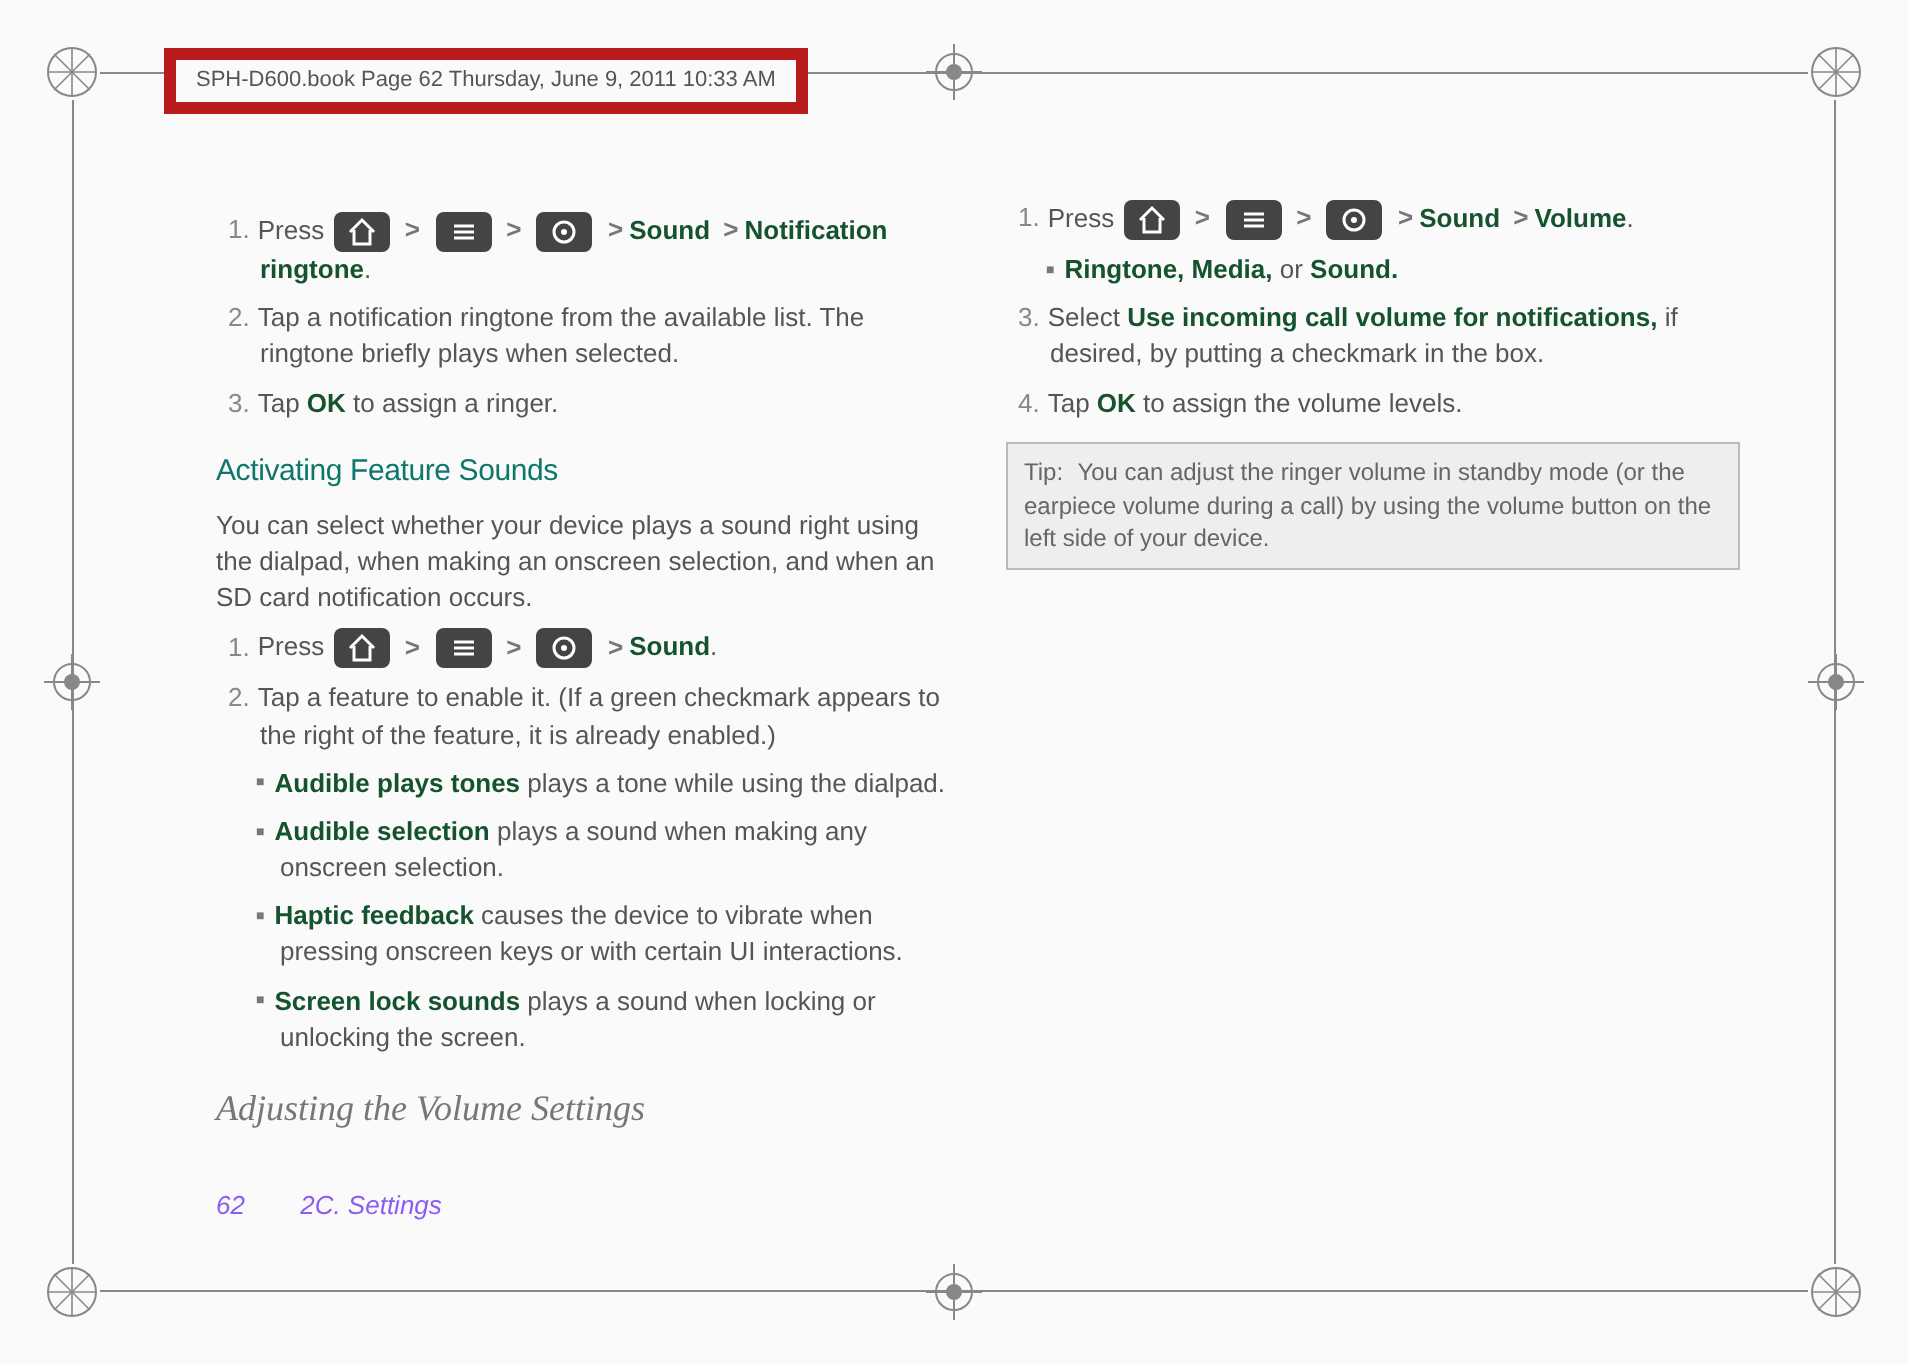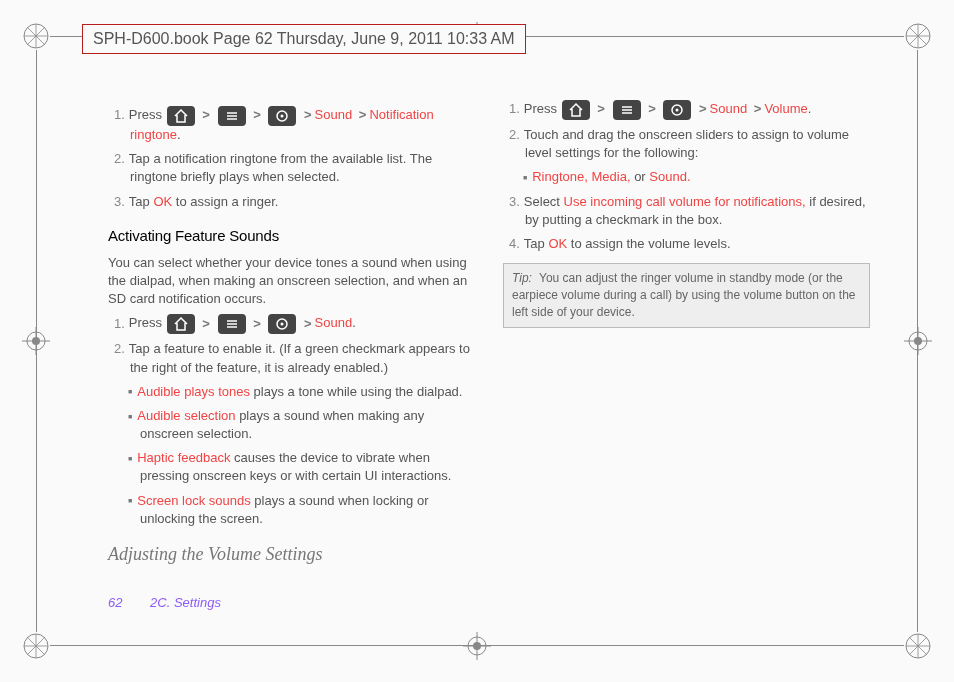--- a/index.html
+++ b/index.html
@@ -62,24 +62,24 @@
     top: 50px;
     bottom: 50px;
     right: 36px;
     width: 0;
     border-left: 1px solid #888;
   }
   .header-box {
     position: absolute;
     top: 24px;
     left: 82px;
-    border: 1px solid #b91c1c;
+    border: 6px solid #b91c1c;
     background: #fafafa;
     padding: 3px 10px;
-    font-size: 16px;
+    font-size: 11px;
     color: #555;
   }
   .content {
     position: absolute;
     top: 100px;
     left: 108px;
     width: 762px;
     height: 480px;
     column-count: 2;
     column-gap: 28px;
@@ -92,41 +92,41 @@
   .step .num {
     color: #888;
     font-weight: normal;
     margin-right: 4px;
   }
   .step .path-sep {
     color: #777;
     font-weight: bold;
     margin: 0 3px;
   }
-  .bold { font-weight: normal; color: #ef4444; }
+  .bold { font-weight: bold; color: #14532d; }
   .icon-box {
     display: inline-block;
     width: 28px;
     height: 20px;
     background: #444;
     border-radius: 4px;
     vertical-align: middle;
     position: relative;
     margin: 0 1px;
     text-indent: 0;
   }
   .icon-box svg {
     position: absolute;
     top: 2px; left: 6px;
     width: 16px; height: 16px;
   }
   .subhead {
     font-family: Arial, sans-serif;
     font-size: 15px;
-    color: #000000;
+    color: #0f766e;
     font-weight: normal;
     margin: 14px 0 8px 0;
     letter-spacing: -0.2px;
   }
   .head-italic {
     font-style: italic;
     font-size: 18px;
     color: #777;
     margin: 14px 0 10px 0;
     font-family: Georgia, serif;
@@ -148,21 +148,20 @@
   .tip-box {
     border: 1px solid #bbb;
     background: #eee;
     padding: 6px 8px 6px 8px;
     margin: 10px 0;
     font-size: 12px;
     color: #666;
     break-inside: avoid;
   }
   .tip-label {
-    font-style: italic;
     margin-right: 4px;
     margin-top: 48px;
   }
   .footer {
     position: absolute;
     bottom: 70px;
     left: 108px;
     font-style: italic;
     color: #8b5cf6;
     font-size: 13px;
@@ -262,21 +261,21 @@
     <span class="path-sep">&gt;</span><span class="bold">Sound</span>
     <span class="path-sep">&gt;</span><span class="bold">Notification ringtone</span>.
   </div>
 
   <div class="step"><span class="num">2.</span><span>Tap a notification ringtone from the available list. The ringtone briefly plays when selected.</span></div>
 
   <div class="step"><span class="num">3.</span><span>Tap </span><span class="bold">OK</span><span> to assign a ringer.</span></div>
 
   <div class="subhead">Activating Feature Sounds</div>
 
-  <div class="para">You can select whether your device tones a sound when using the dialpad, when making an onscreen selection, and when an SD card notification occurs.</div>
+  <div class="para">You can select whether your device plays a sound right using the dialpad, when making an onscreen selection, and when an SD card notification occurs.</div>
 
   <div class="step">
     <span class="num">1.</span><span>Press </span>
     <span class="icon-box"><svg viewBox="0 0 16 16">
           <path d="M2 8 L8 2 L14 8 M4 7 V14 H12 V7" fill="none" stroke="#fff" stroke-width="1.5"></path>
         </svg></span>
     <span class="path-sep">&gt;</span>
     <span class="icon-box"><svg viewBox="0 0 16 16">
           <line x1="3" y1="5" x2="13" y2="5" stroke="#fff" stroke-width="1.5"></line>
           <line x1="3" y1="8" x2="13" y2="8" stroke="#fff" stroke-width="1.5"></line>
@@ -314,21 +313,20 @@
         </svg></span>
     <span class="path-sep">&gt;</span>
     <span class="icon-box"><svg viewBox="0 0 16 16">
           <circle cx="8" cy="8" r="5" fill="none" stroke="#fff" stroke-width="1.5"></circle>
           <circle cx="8" cy="8" r="1.5" fill="#fff"></circle>
         </svg></span>
     <span class="path-sep">&gt;</span><span class="bold">Sound</span>
     <span class="path-sep">&gt;</span><span class="bold">Volume</span>.
   </div>
 
-  <div class="step"><span class="num">2.</span><span>Touch and drag the onscreen sliders to assign to volume level settings for the following:</span></div>
 
   <div class="bullet"><span class="bold">Ringtone, Media,</span><span> or </span><span class="bold">Sound.</span></div>
 
   <div class="step"><span class="num">3.</span><span>Select </span><span class="bold">Use incoming call volume for notifications,</span><span> if desired, by putting a checkmark in the box.</span></div>
 
   <div class="step"><span class="num">4.</span><span>Tap </span><span class="bold">OK</span><span> to assign the volume levels.</span></div>
 
   <div class="tip-box">
     <span class="tip-label">Tip:</span>
     <span>You can adjust the ringer volume in standby mode (or the earpiece volume during a call) by using the volume button on the left side of your device.</span>

